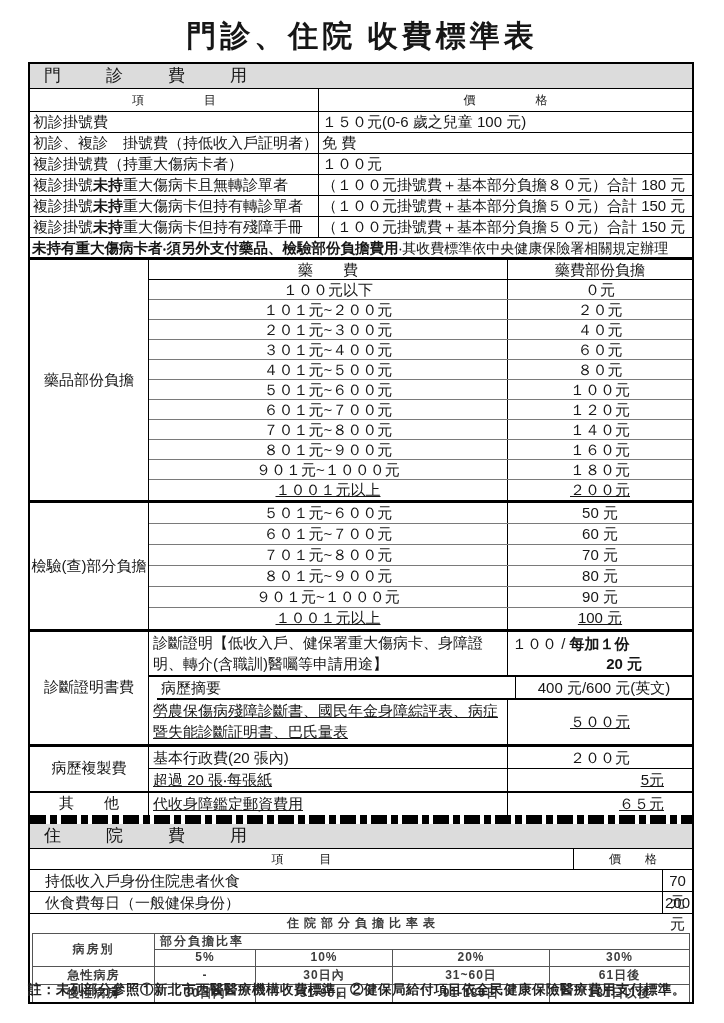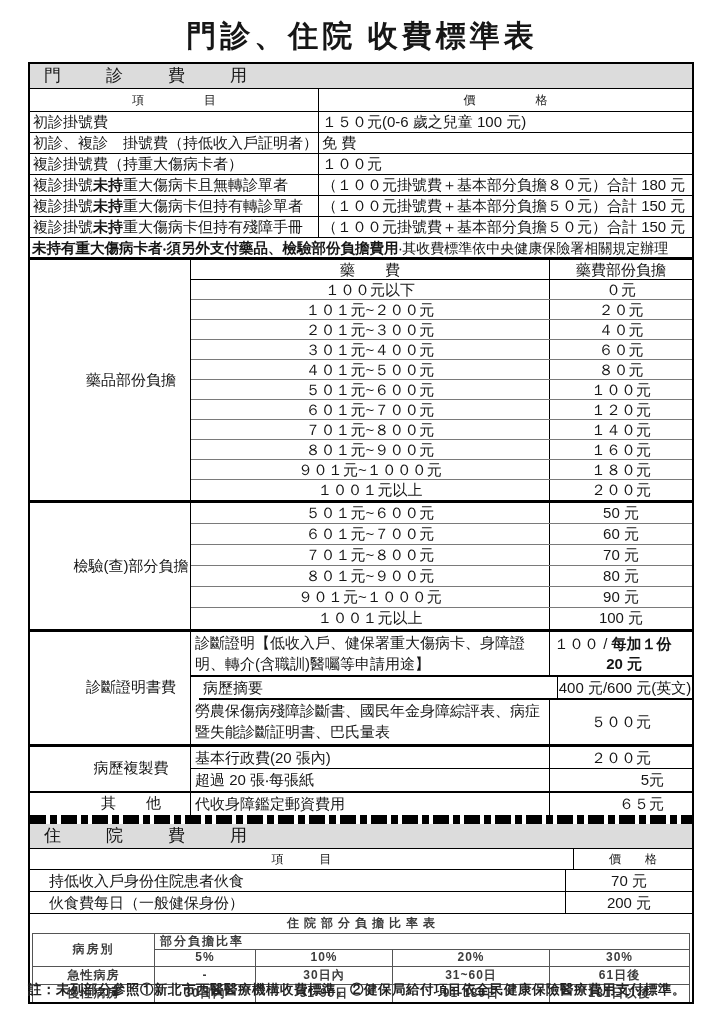--- a/index.html
+++ b/index.html
@@ -38,25 +38,25 @@
   .note {
     height: 22px; line-height: 20px; font-size: 14px;
     padding-left: 2px; white-space: nowrap; overflow: hidden;
     border-bottom: 3px solid #000;
   }
   .note b { font-size: 14.5px; }
   .section { display: flex; border-bottom: 3px solid #000; }
   .section .label {
     width: 119px; border-right: 1px solid #000;
     display: flex; align-items: center; justify-content: center;
-    font-size: 15px; text-align: center; margin-left: 42px;
+    font-size: 15px; text-align: center;
   }
   .section .body { flex: 1; display: flex; flex-direction: column; }
   .brow { display: flex; font-size: 15px; border-bottom: 1px solid #7a7a7a; }
-  .brow:last-child { border-bottom: none; }
+  .brow:last-child { border-bottom: none; text-decoration: underline; }
   .brow .mid { width: 359px; border-right: 1px solid #000; text-align: center; }
   .brow .fee { flex: 1; text-align: center; }
   .drug .brow { height: 20px; line-height: 19px; }
   .drug .brow.head { border-bottom-color: #000; }
   .lab .brow { height: 21px; line-height: 20px; }
   .cert .brow { border-bottom: 2px solid #000; }
   .cert .brow:last-child { border-bottom: none; }
   .cert .mid.left, .copy .mid.left, .otherrow .mid.left { text-align: left; padding: 1px 4px; line-height: 1.38; }
   .brow.tall { min-height: 42px; align-items: center; }
   .feecol { display: flex; flex-direction: column; justify-content: center; line-height: 1.3; }
@@ -68,21 +68,21 @@
   .otherrow .brow { height: 22px; line-height: 21px; border-bottom: none; }
   .fee.r { text-align: right; padding-right: 28px; }
   .vcent { display:flex; align-items:center; justify-content:center; }
   .dashed {
     height: 9px;
     background: repeating-linear-gradient(90deg, #000 0 16px, #fff 16px 20px, #000 20px 27px, #fff 27px 31px);
   }
   .cols.inp { height: 21px; line-height: 20px; }
   .cols.inp .ci { width: 544px; }
   .inprow { display: flex; height: 22px; line-height: 21px; font-size: 15px; border-bottom: 1px solid #000; }
-  .inprow .ci { width: 536px; border-right: 1px solid #000; padding-left: 19px; }
+  .inprow .ci { width: 621px; border-right: 1px solid #000; padding-left: 3px; margin-left: 12px; }
   .inprow .cp { flex: 1; text-align: center; }
   .subtitle {
     height: 19px; line-height: 19px; text-align: center;
     font-size: 12px; font-weight: bold; color: #3c3c3c; letter-spacing: 5px; padding-left:5px;
   }
   .subtable {
     margin: 0 2px 0 2px;
     border: 1px solid #555; border-bottom: none;
     font-size: 12px; font-weight: bold; color: #3c3c3c;
   }

